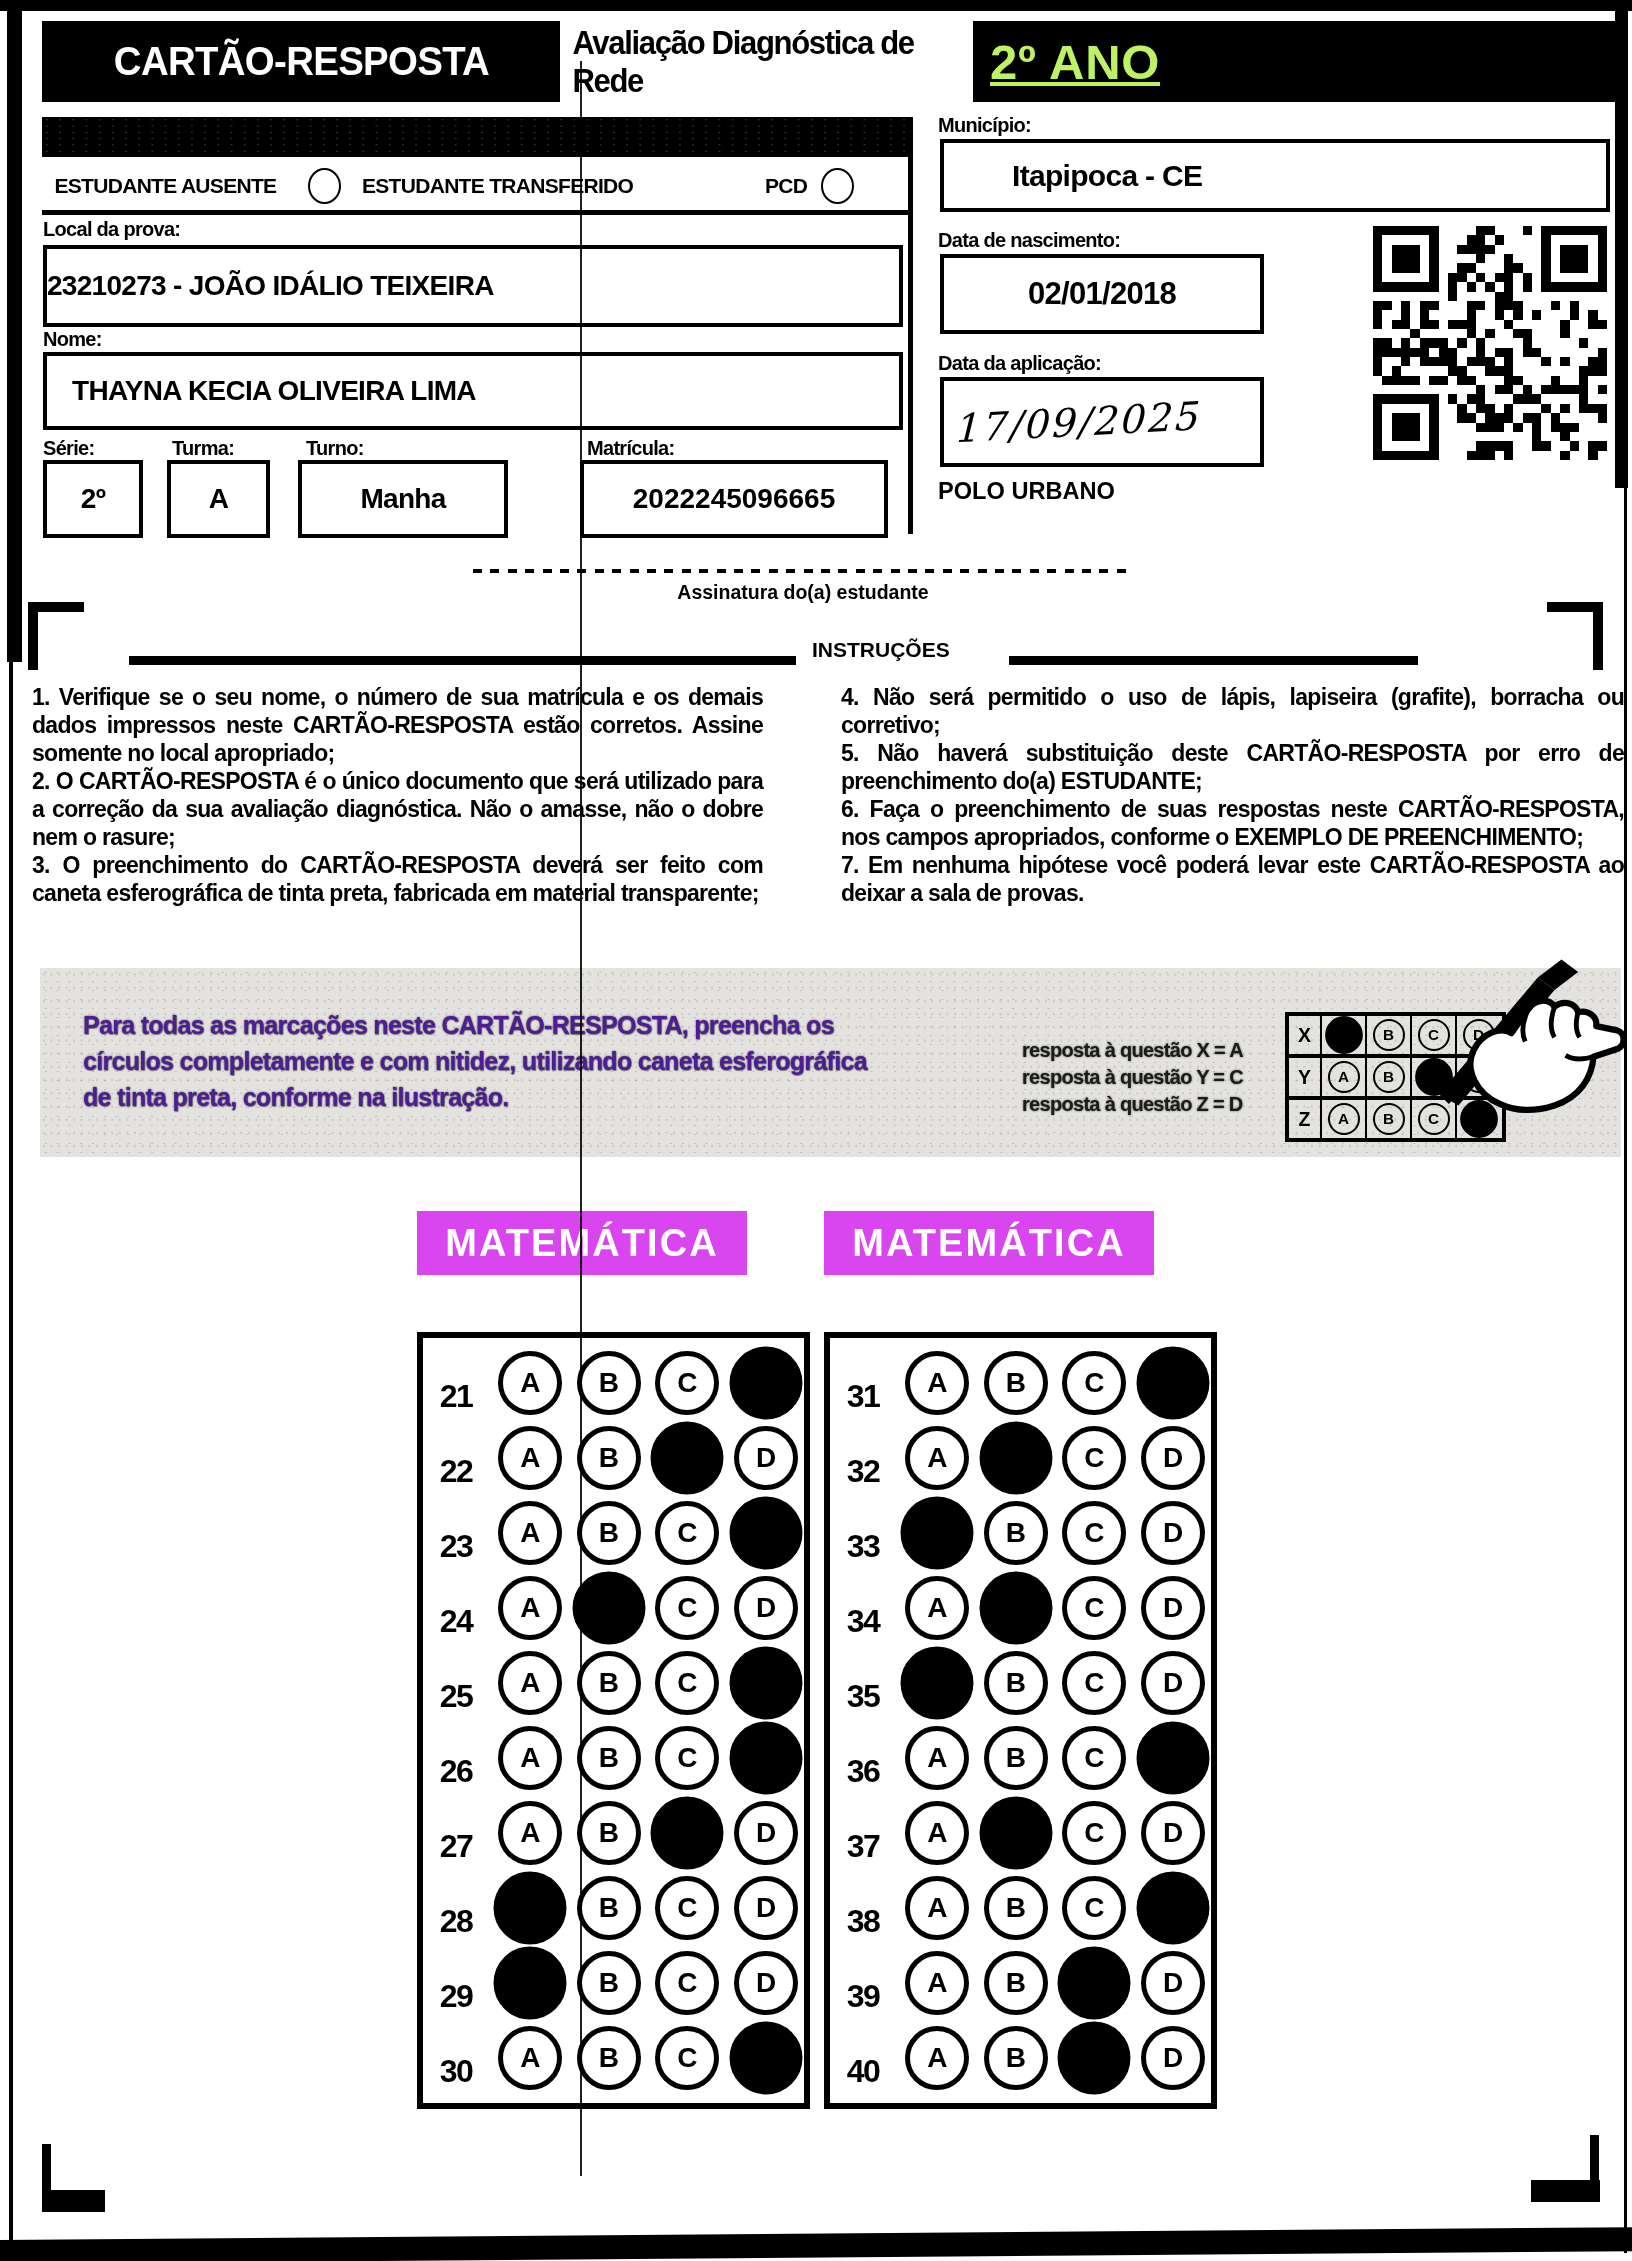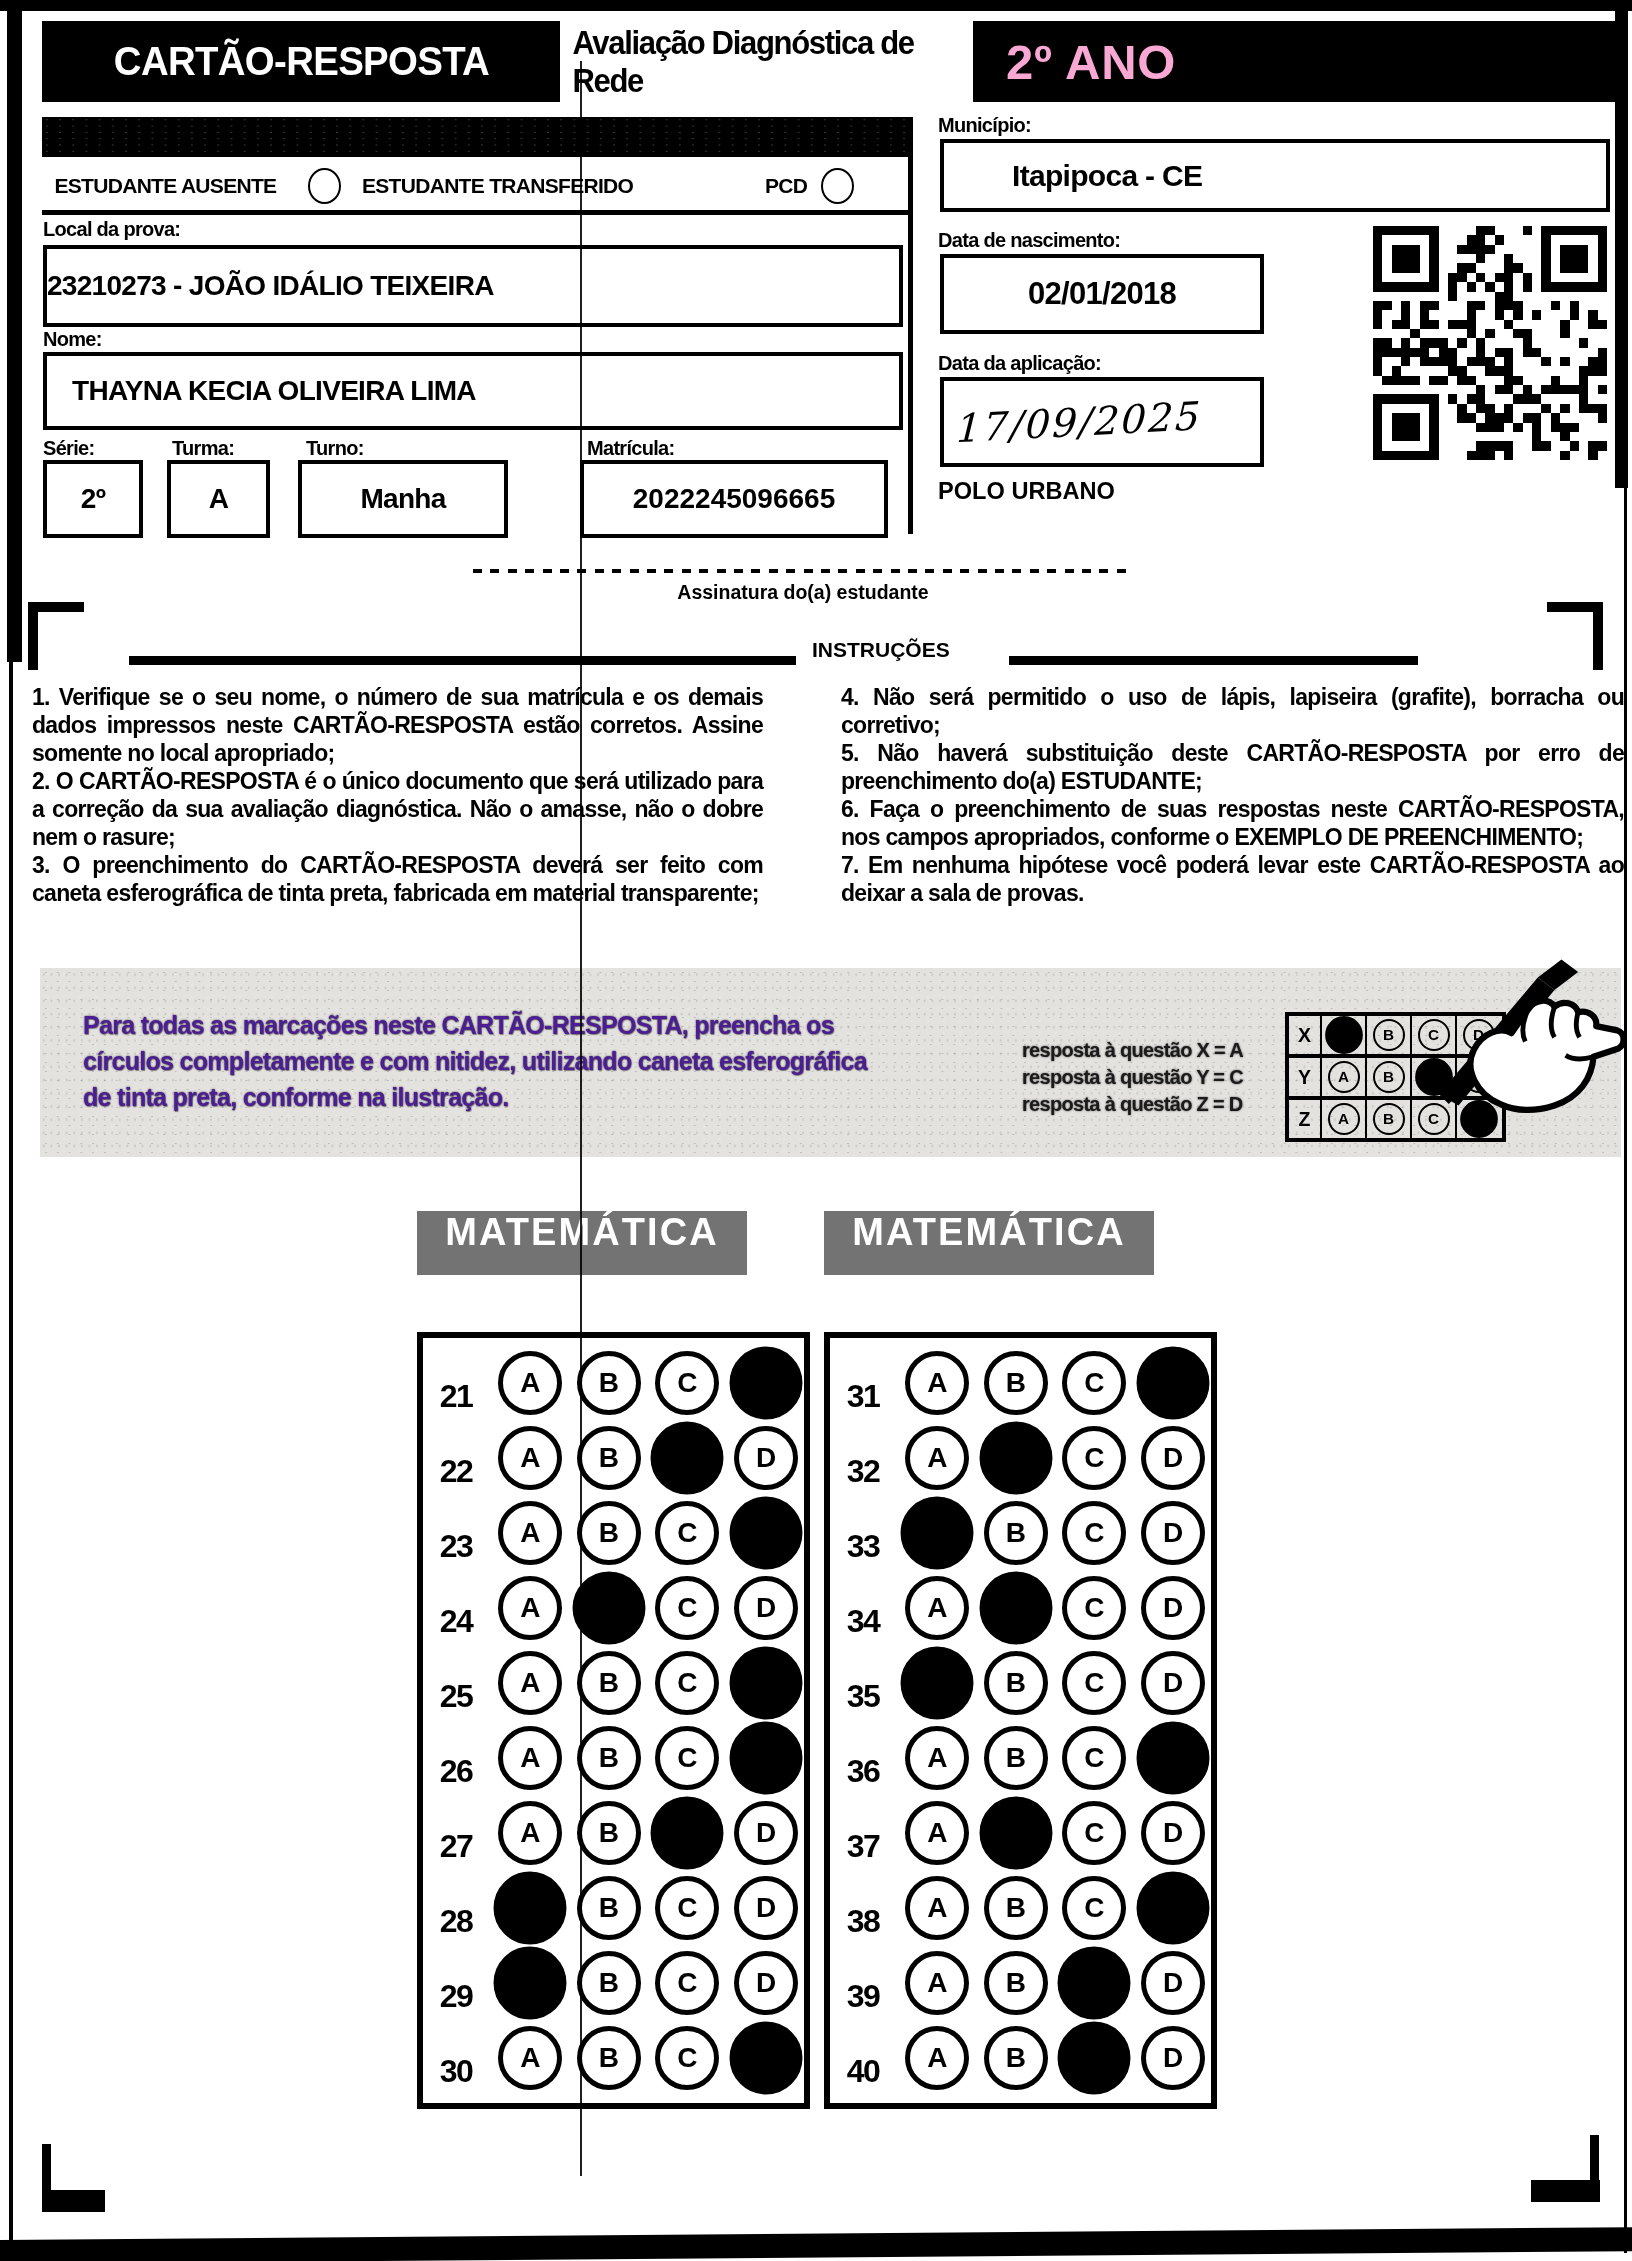--- a/index.html
+++ b/index.html
@@ -17,21 +17,21 @@
   #right-line{left:1624px;top:487px;width:2.8px;height:1766px;}
   #bottom-bar{left:-4.2px;top:2240px;width:1645px;height:23.6px;transform:rotate(-0.45deg);transform-origin:left bottom;}
   #fold-line{left:580px;top:61px;width:2.1px;height:2115px;background:#000;opacity:.88;z-index:40;}
 
   
   #hdr-black1{left:42px;top:21px;width:518px;height:81px;display:flex;align-items:center;justify-content:center;}
   #hdr-black1 span{color:#fff;font-size:40px;font-weight:700;letter-spacing:-0.7px;transform:scaleX(.96);}
   #hdr-white{left:560px;top:21px;width:414px;height:81px;display:flex;align-items:center;justify-content:center;background:#fff;}
   #hdr-white span{font-size:33px;font-weight:700;letter-spacing:-1.4px;transform:scaleX(.94);}
   #hdr-black2{left:973px;top:21px;width:646px;height:81px;display:flex;align-items:center;}
-  #hdr-black2 span{color:#f9a8d4;font-size:49px;font-weight:700;padding-left:33px;letter-spacing:0.7px;}
+  #hdr-black2 span{color:#bef264;font-size:49px;font-weight:700;padding-left:17px;letter-spacing:0.7px;text-decoration:underline;}
 
   
   #school-bar{left:42px;top:117px;width:866px;height:40px;background:#000;
       background-image:radial-gradient(rgba(255,255,255,.25) 0.7px,transparent 1px);background-size:13.2px 6.3px;background-position:40% 55%;}
   #status-row{left:42px;top:157px;width:866px;height:53px;background:#fff;border-bottom:5.6px solid #000;}
   .status-label{position:absolute;top:16.7px;font-size:21px;font-weight:700;letter-spacing:-0.7px;}
   #lbl-ausente{left:12.5px;}
   #lbl-transferido{left:320px;}
   #lbl-pcd{left:723px;}
   .status-circle{position:absolute;top:11px;width:29px;height:32px;border:2.8px solid #000;border-radius:50%;background:#fff;}
@@ -106,21 +106,21 @@
   .ex-row:last-child{border-bottom:none;}
   .ex-label{width:31px;text-align:center;font-size:19.5px;font-weight:700;border-right:2.8px solid #000;align-self:stretch;display:flex;align-items:center;justify-content:center;}
   .ex-cell{width:43px;align-self:stretch;display:flex;align-items:center;justify-content:center;border-right:2.8px solid #000;}
   .ex-cell:last-child{border-right:none;}
   .ex-bubble{width:28px;height:28px;border:2.8px solid #000;border-radius:50%;display:flex;align-items:center;justify-content:center;
      font-size:15.3px;font-weight:700;background:transparent;}
   .ex-bubble.filled{background:#000;border-color:#000;transform:scale(1.18);}
   #hand{left:1418px;top:958px;z-index:35;}
 
   
-  .sec-hdr{width:330px;height:64px;background:#737373;display:flex;justify-content:center;}
+  .sec-hdr{width:330px;height:64px;background:#d946ef;display:flex;align-items:center;justify-content:center;}
   .sec-hdr span{color:#fff;font-size:38px;font-weight:700;letter-spacing:2.1px;}
   #sec-hdr1{left:417px;top:1211px;}
   #sec-hdr2{left:824px;top:1211px;}
   .answers{position:absolute;width:393px;height:777px;border:6.3px solid #000;background:#fff;
      display:flex;flex-direction:column;justify-content:space-around;padding:7px 0;box-sizing:border-box;}
   #answers1{left:417px;top:1332px;}
   #answers2{left:824px;top:1332px;}
   .q-row{display:flex;align-items:flex-end;gap:14.6px;padding-left:16.7px;}
   .q-num{width:44px;text-align:left;font-size:32px;font-weight:700;letter-spacing:-1.4px;}
   .bubble{width:54px;height:54px;border:5.6px solid #000;border-radius:50%;display:flex;align-items:center;justify-content:center;

